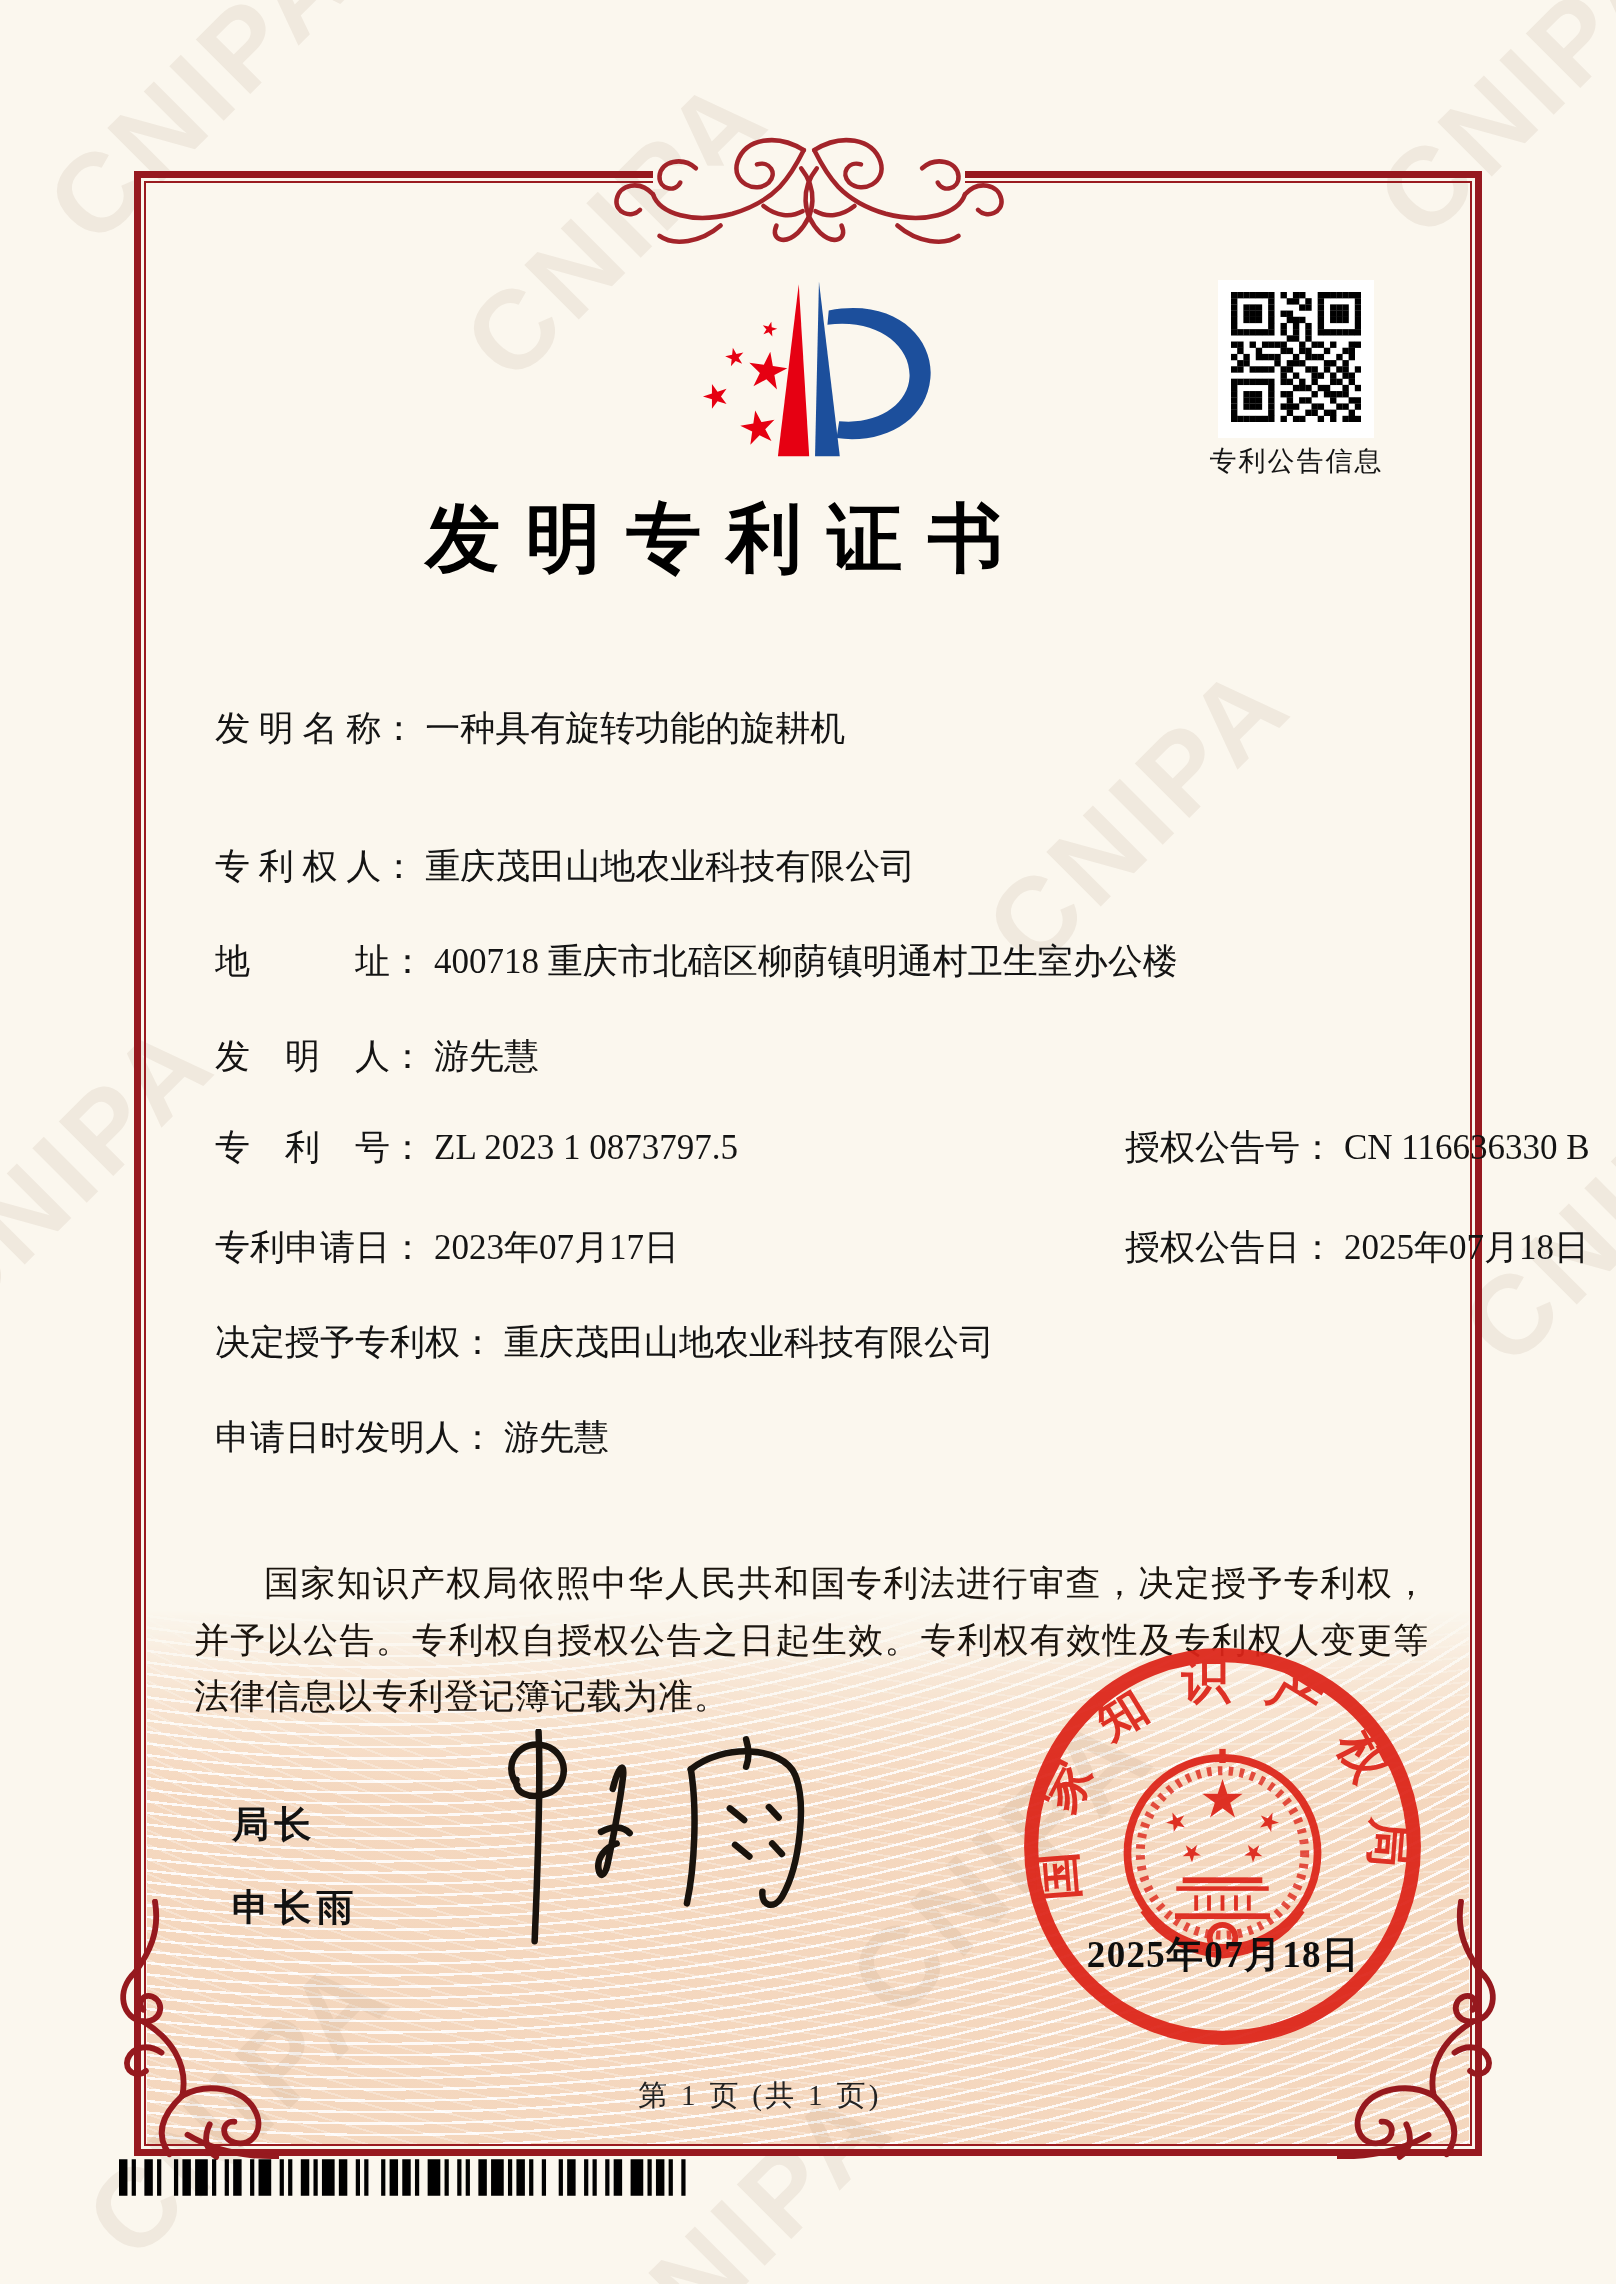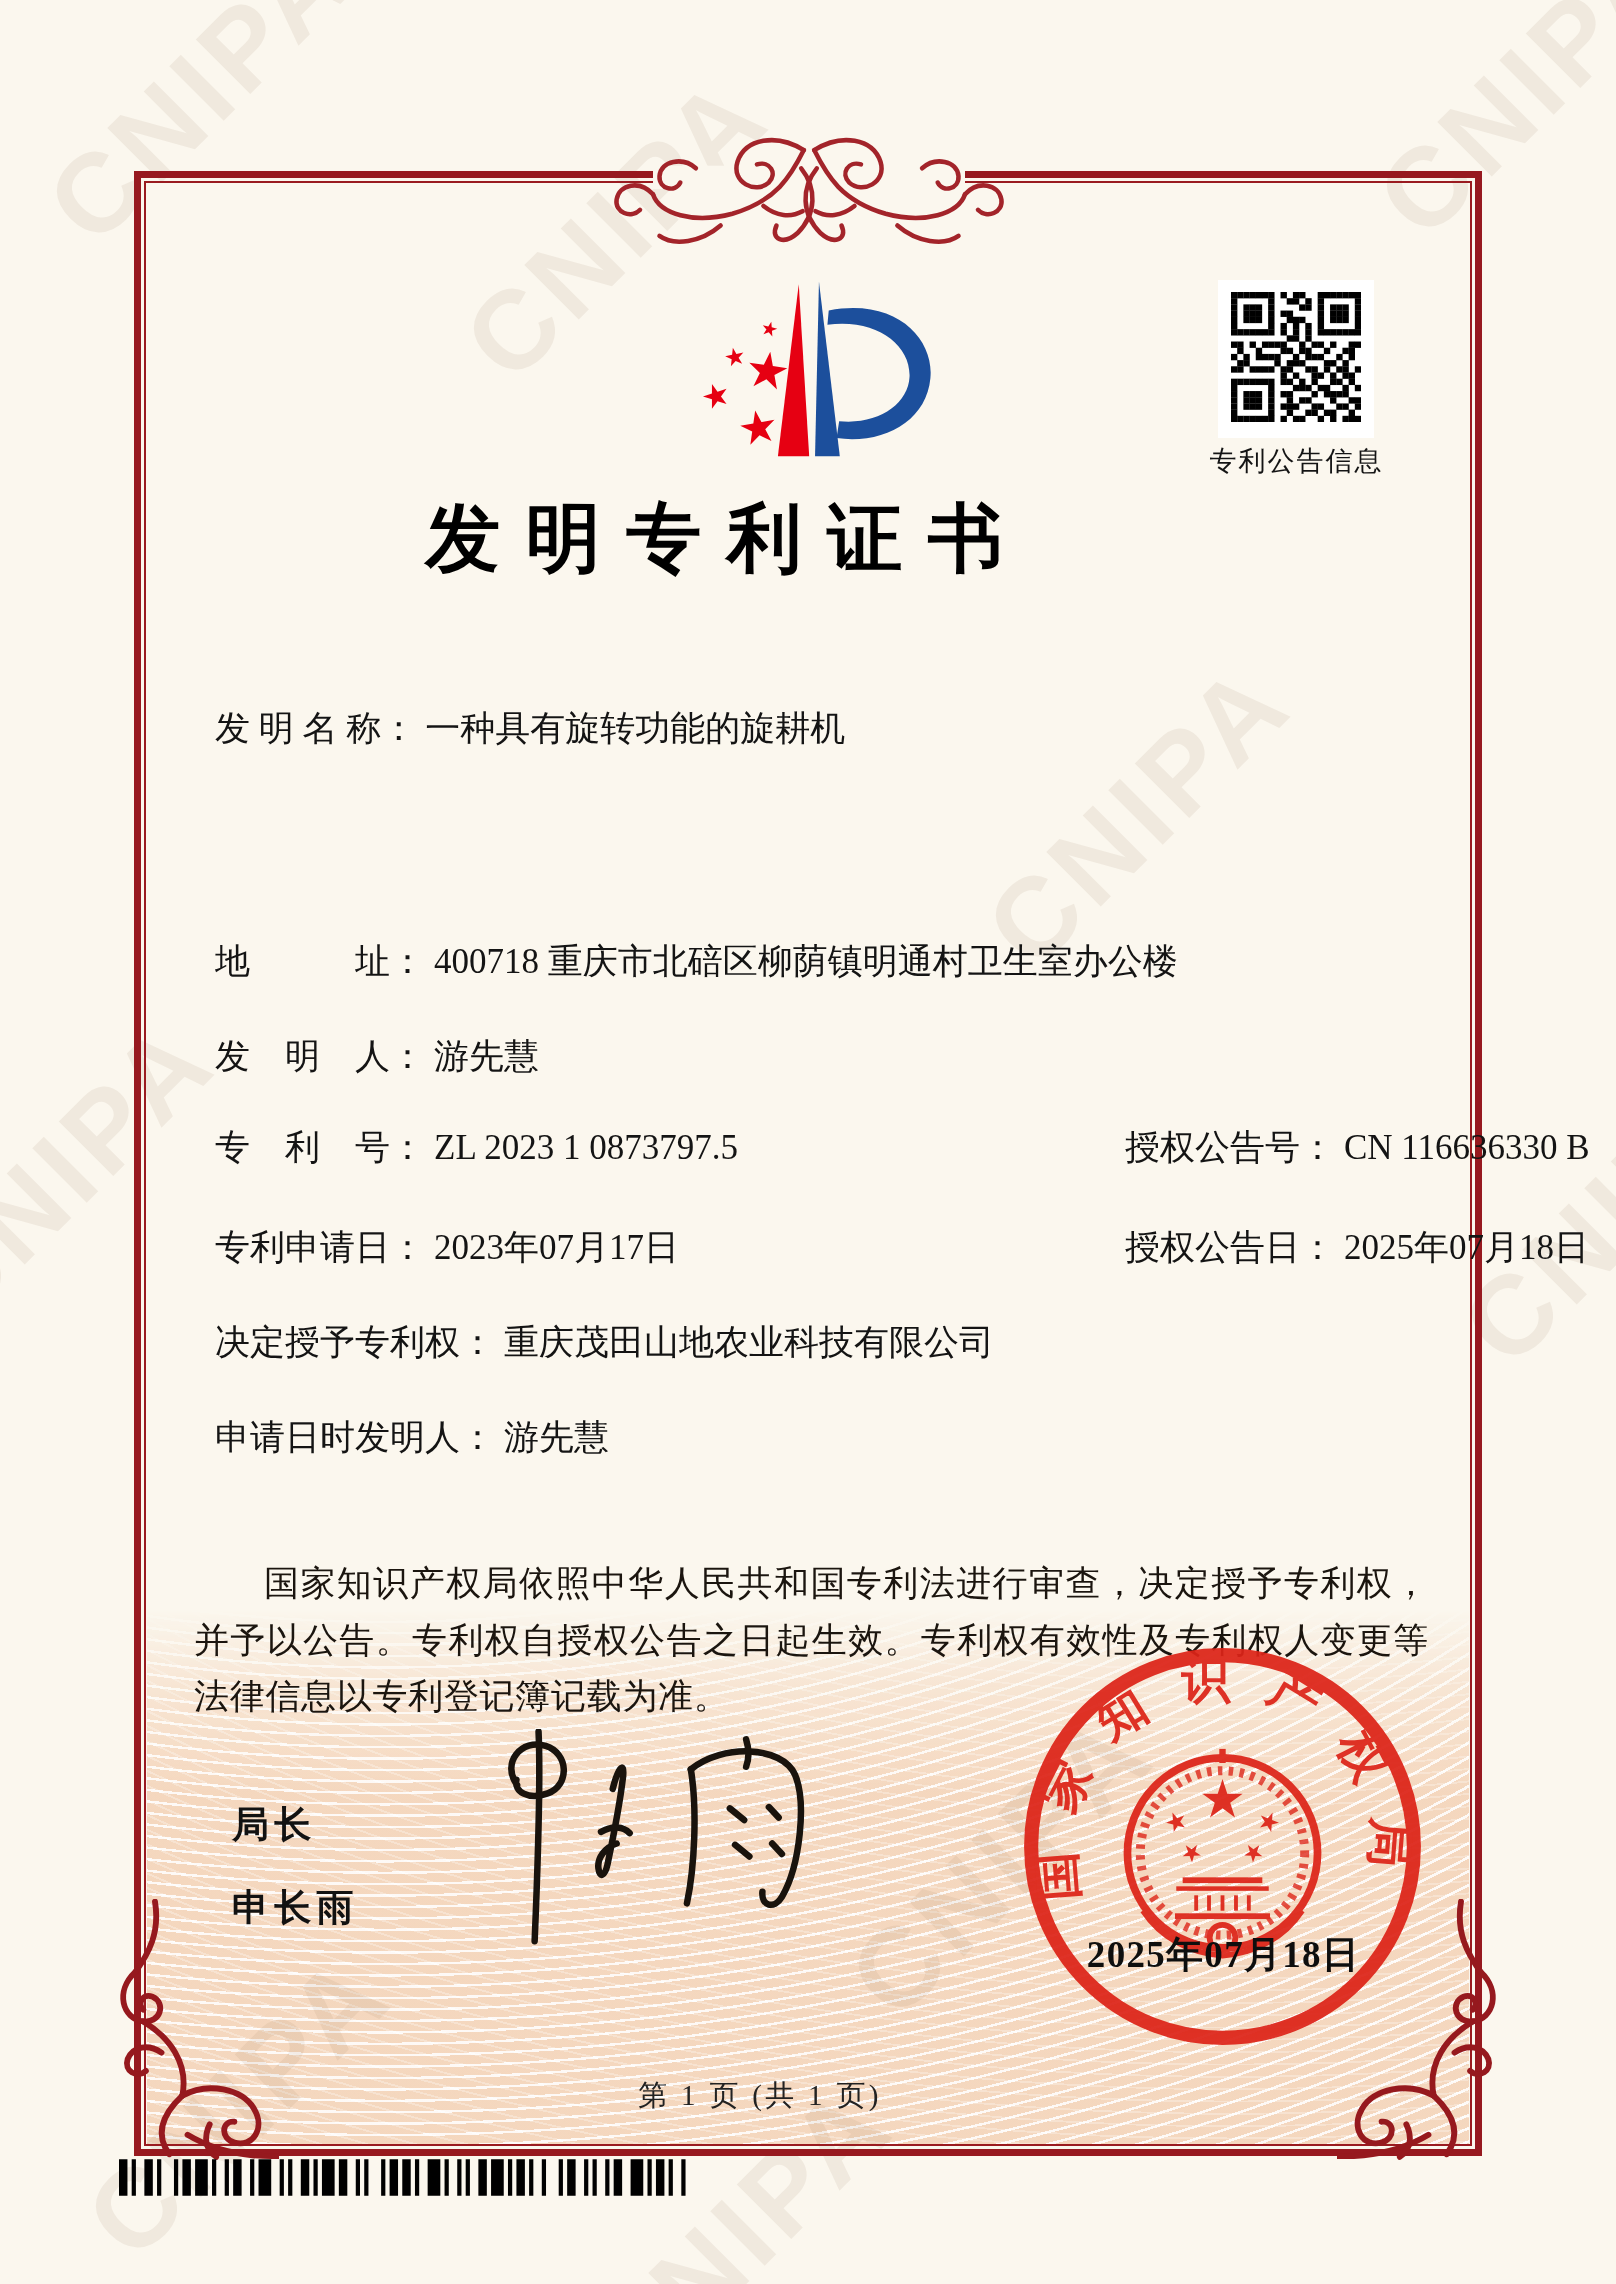--- a/index.html
+++ b/index.html
@@ -371,20 +371,23 @@
         <rect x="200" y="200" width="10.3" height="10.3" fill="#000"></rect>
       </svg>
   </div>
   <div id="qr-label" class="abs">专利公告信息</div>
 
   <div id="title" class="abs">发明专利证书</div>
 
   <div class="row" style="top:685px;">
     <span class="lab">发 明 名 称：</span><span class="val">一种具有旋转功能的旋耕机</span>
   </div>
+  <div class="row" style="top:823px;">
+    <span class="lab">专 利 权 人：</span><span class="val">重庆茂田山地农业科技有限公司</span>
+  </div>
   <div class="row" style="top:918px;">
     <span class="lab">地　　　址：</span><span class="val">400718 重庆市北碚区柳荫镇明通村卫生室办公楼</span>
   </div>
   <div class="row" style="top:1013px;">
     <span class="lab">发　明　人：</span><span class="val">游先慧</span>
   </div>
   <div class="row" style="top:1108px;width:1239px;">
     <span class="lab">专　利　号：</span><span class="val">ZL 2023 1 0873797.5</span>
     <span class="col2">
       <span class="lab">授权公告号：</span><span class="val">CN 116636330 B</span>

